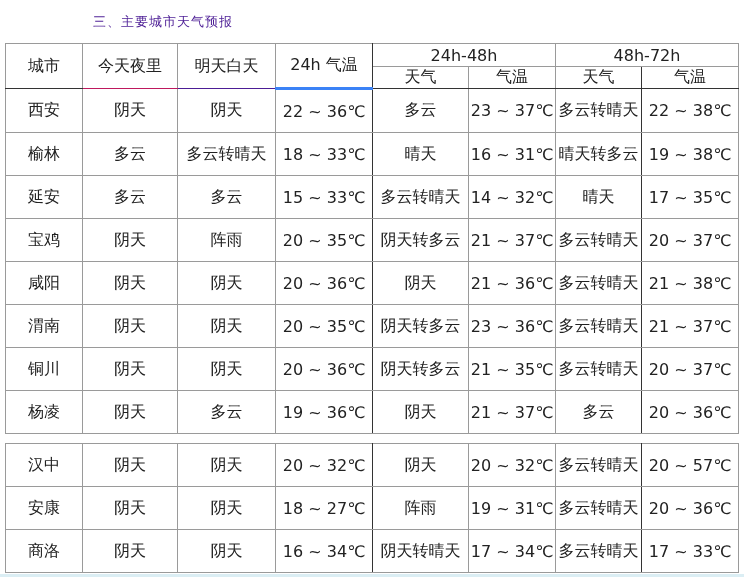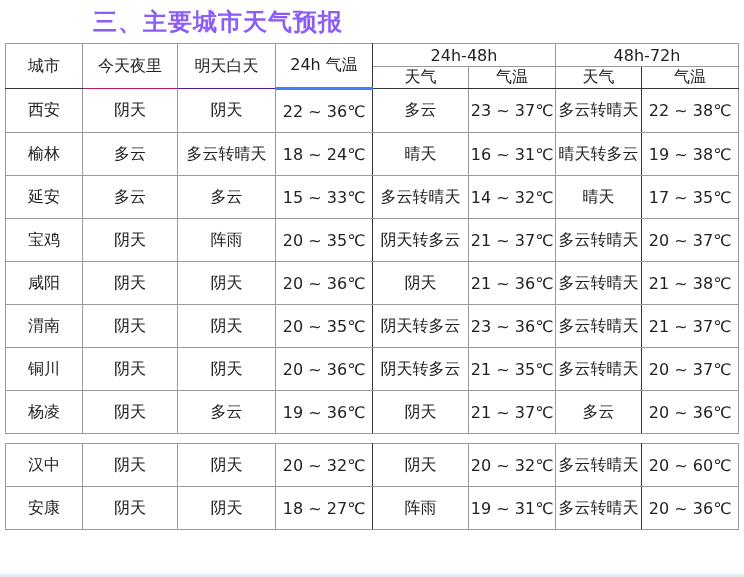--- a/index.html
+++ b/index.html
@@ -12,23 +12,23 @@
     height: 577px;
     position: relative;
     overflow: hidden;
     font-family: "DejaVu Sans", "Liberation Sans", sans-serif;
     color: #222222;
   }
   .title {
     position: absolute;
     left: 93px;
     top: 8px;
-    font-size: 24px;
-    font-weight: bold;
-    color: #8b5cf6;
+    font-size: 13px;
+    font-weight: normal;
+    color: #4c1d95;
     letter-spacing: 1px;
     line-height: 28px;
     white-space: nowrap;
   }
   table {
     position: absolute;
     left: 5px;
     border-collapse: collapse;
     table-layout: fixed;
     font-size: 16px;
@@ -99,21 +99,21 @@
     <td>多云</td>
     <td>23 ~ 37℃</td>
     <td class="sep-right">多云转晴天</td>
     <td>22 ~ 38℃</td>
   </tr>
 
   <tr class="data-row">
     <td>榆林</td>
     <td>多云</td>
     <td>多云转晴天</td>
-    <td class="sep-right">18 ~ 24℃</td>
+    <td class="sep-right">18 ~ 33℃</td>
     <td>晴天</td>
     <td>16 ~ 31℃</td>
     <td class="sep-right">晴天转多云</td>
     <td>19 ~ 38℃</td>
   </tr>
 
   <tr class="data-row">
     <td>延安</td>
     <td>多云</td>
     <td>多云</td>
@@ -194,30 +194,40 @@
   </colgroup>
   <tbody id="tbody-south">
   <tr class="data-row">
     <td>汉中</td>
     <td>阴天</td>
     <td>阴天</td>
     <td class="sep-right">20 ~ 32℃</td>
     <td>阴天</td>
     <td>20 ~ 32℃</td>
     <td class="sep-right">多云转晴天</td>
-    <td>20 ~ 60℃</td>
+    <td>20 ~ 57℃</td>
   </tr>
 
   <tr class="data-row">
     <td>安康</td>
     <td>阴天</td>
     <td>阴天</td>
     <td class="sep-right">18 ~ 27℃</td>
     <td>阵雨</td>
     <td>19 ~ 31℃</td>
     <td class="sep-right">多云转晴天</td>
     <td>20 ~ 36℃</td>
   </tr>
 
+  <tr class="data-row">
+    <td>商洛</td>
+    <td>阴天</td>
+    <td>阴天</td>
+    <td class="sep-right">16 ~ 34℃</td>
+    <td>阴天转晴天</td>
+    <td>17 ~ 34℃</td>
+    <td class="sep-right">多云转晴天</td>
+    <td>17 ~ 33℃</td>
+  </tr>
 </tbody>
 </table>
 
 <div class="bottom-strip"></div>
 
 </body></html>

